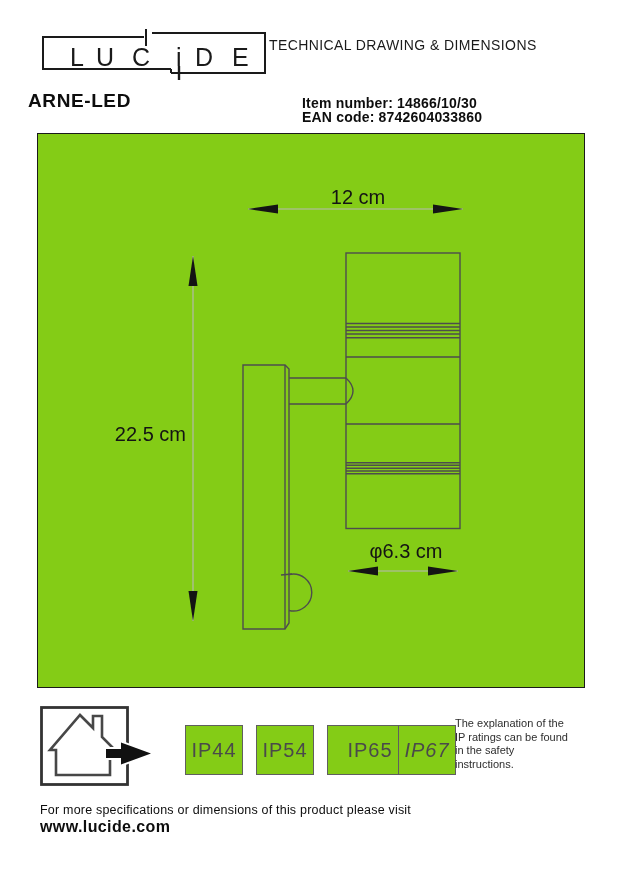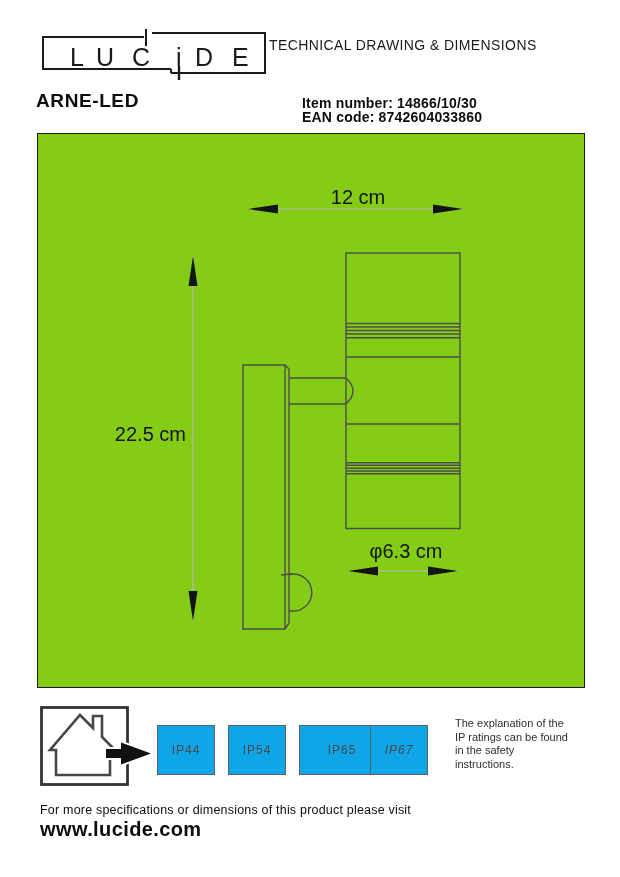--- a/index.html
+++ b/index.html
@@ -4,34 +4,34 @@
 <style>
   html,body{margin:0;padding:0;}
   body{
     width:620px;height:877px;position:relative;background:#ffffff;
     font-family:"Liberation Sans",sans-serif;color:#111;overflow:hidden;
   }
   .abs{position:absolute;}
   
   #logo-svg{left:40px;top:26px;}
   #doc-title{left:269px;top:37px;width:305px;text-align:left;font-size:14px;letter-spacing:.4px;color:#1a1a1a;}
-  #product-name{left:36px;top:90px;font-size:19px;font-weight:bold;letter-spacing:.6px;color:#0d0d0d;}
+  #product-name{left:28px;top:90px;font-size:19px;font-weight:bold;letter-spacing:.6px;color:#0d0d0d;}
   #codes{left:302px;top:86px;font-size:14px;line-height:14px;color:#0d0d0d;margin-top:10px;}
   #codes b{letter-spacing:.2px;}
   
   #drawing-box{left:37px;top:133px;width:546px;height:553px;border:1.5px solid #1a1a1a;background:#84cc16;}
   
   #house-svg{left:40px;top:704px;}
   .ip-box{top:725px;width:56px;height:48px;border:1.5px solid #5f5f5f;
     display:flex;align-items:center;justify-content:center;
-    font-size:12px;letter-spacing:1px;color:#4a4a4a;background:#0ea5e9;}
+    font-size:20px;letter-spacing:1px;color:#4a4a4a;background:#84cc16;margin-left:28px;}
   #ip-0{left:157px;} #ip-1{left:228px;} #ip-2{left:299px;padding-left:14px;} #ip-3{left:370px;font-style:italic;}
   #ip-note{left:455px;top:717px;width:140px;font-size:11px;line-height:13.5px;color:#2e2e2e;white-space:pre-line;}
   #more-info{left:40px;top:803px;font-size:12.5px;font-weight:normal;letter-spacing:.2px;color:#0d0d0d;}
-  #website{left:40px;top:818px;font-size:20px;font-weight:bold;letter-spacing:.4px;color:#0d0d0d;}
+  #website{left:40px;top:818px;font-size:16px;font-weight:bold;letter-spacing:.4px;color:#0d0d0d;}
   
   .dln{stroke:#4d4d4d;stroke-width:1.4;fill:none;}
   .dimline{stroke:#b8b8b8;stroke-width:1.1;fill:none;}
   .arrow{fill:#141414;stroke:none;}
   .dimtext{fill:#141414;font-size:20px;font-family:"Liberation Sans",sans-serif;}
   .frame{stroke:#1a1a1a;stroke-width:2;fill:none;}
   .logoletter{fill:#1a1a1a;font-size:25px;font-family:"Liberation Sans",sans-serif;}
 </style>
 </head>
 <body>

